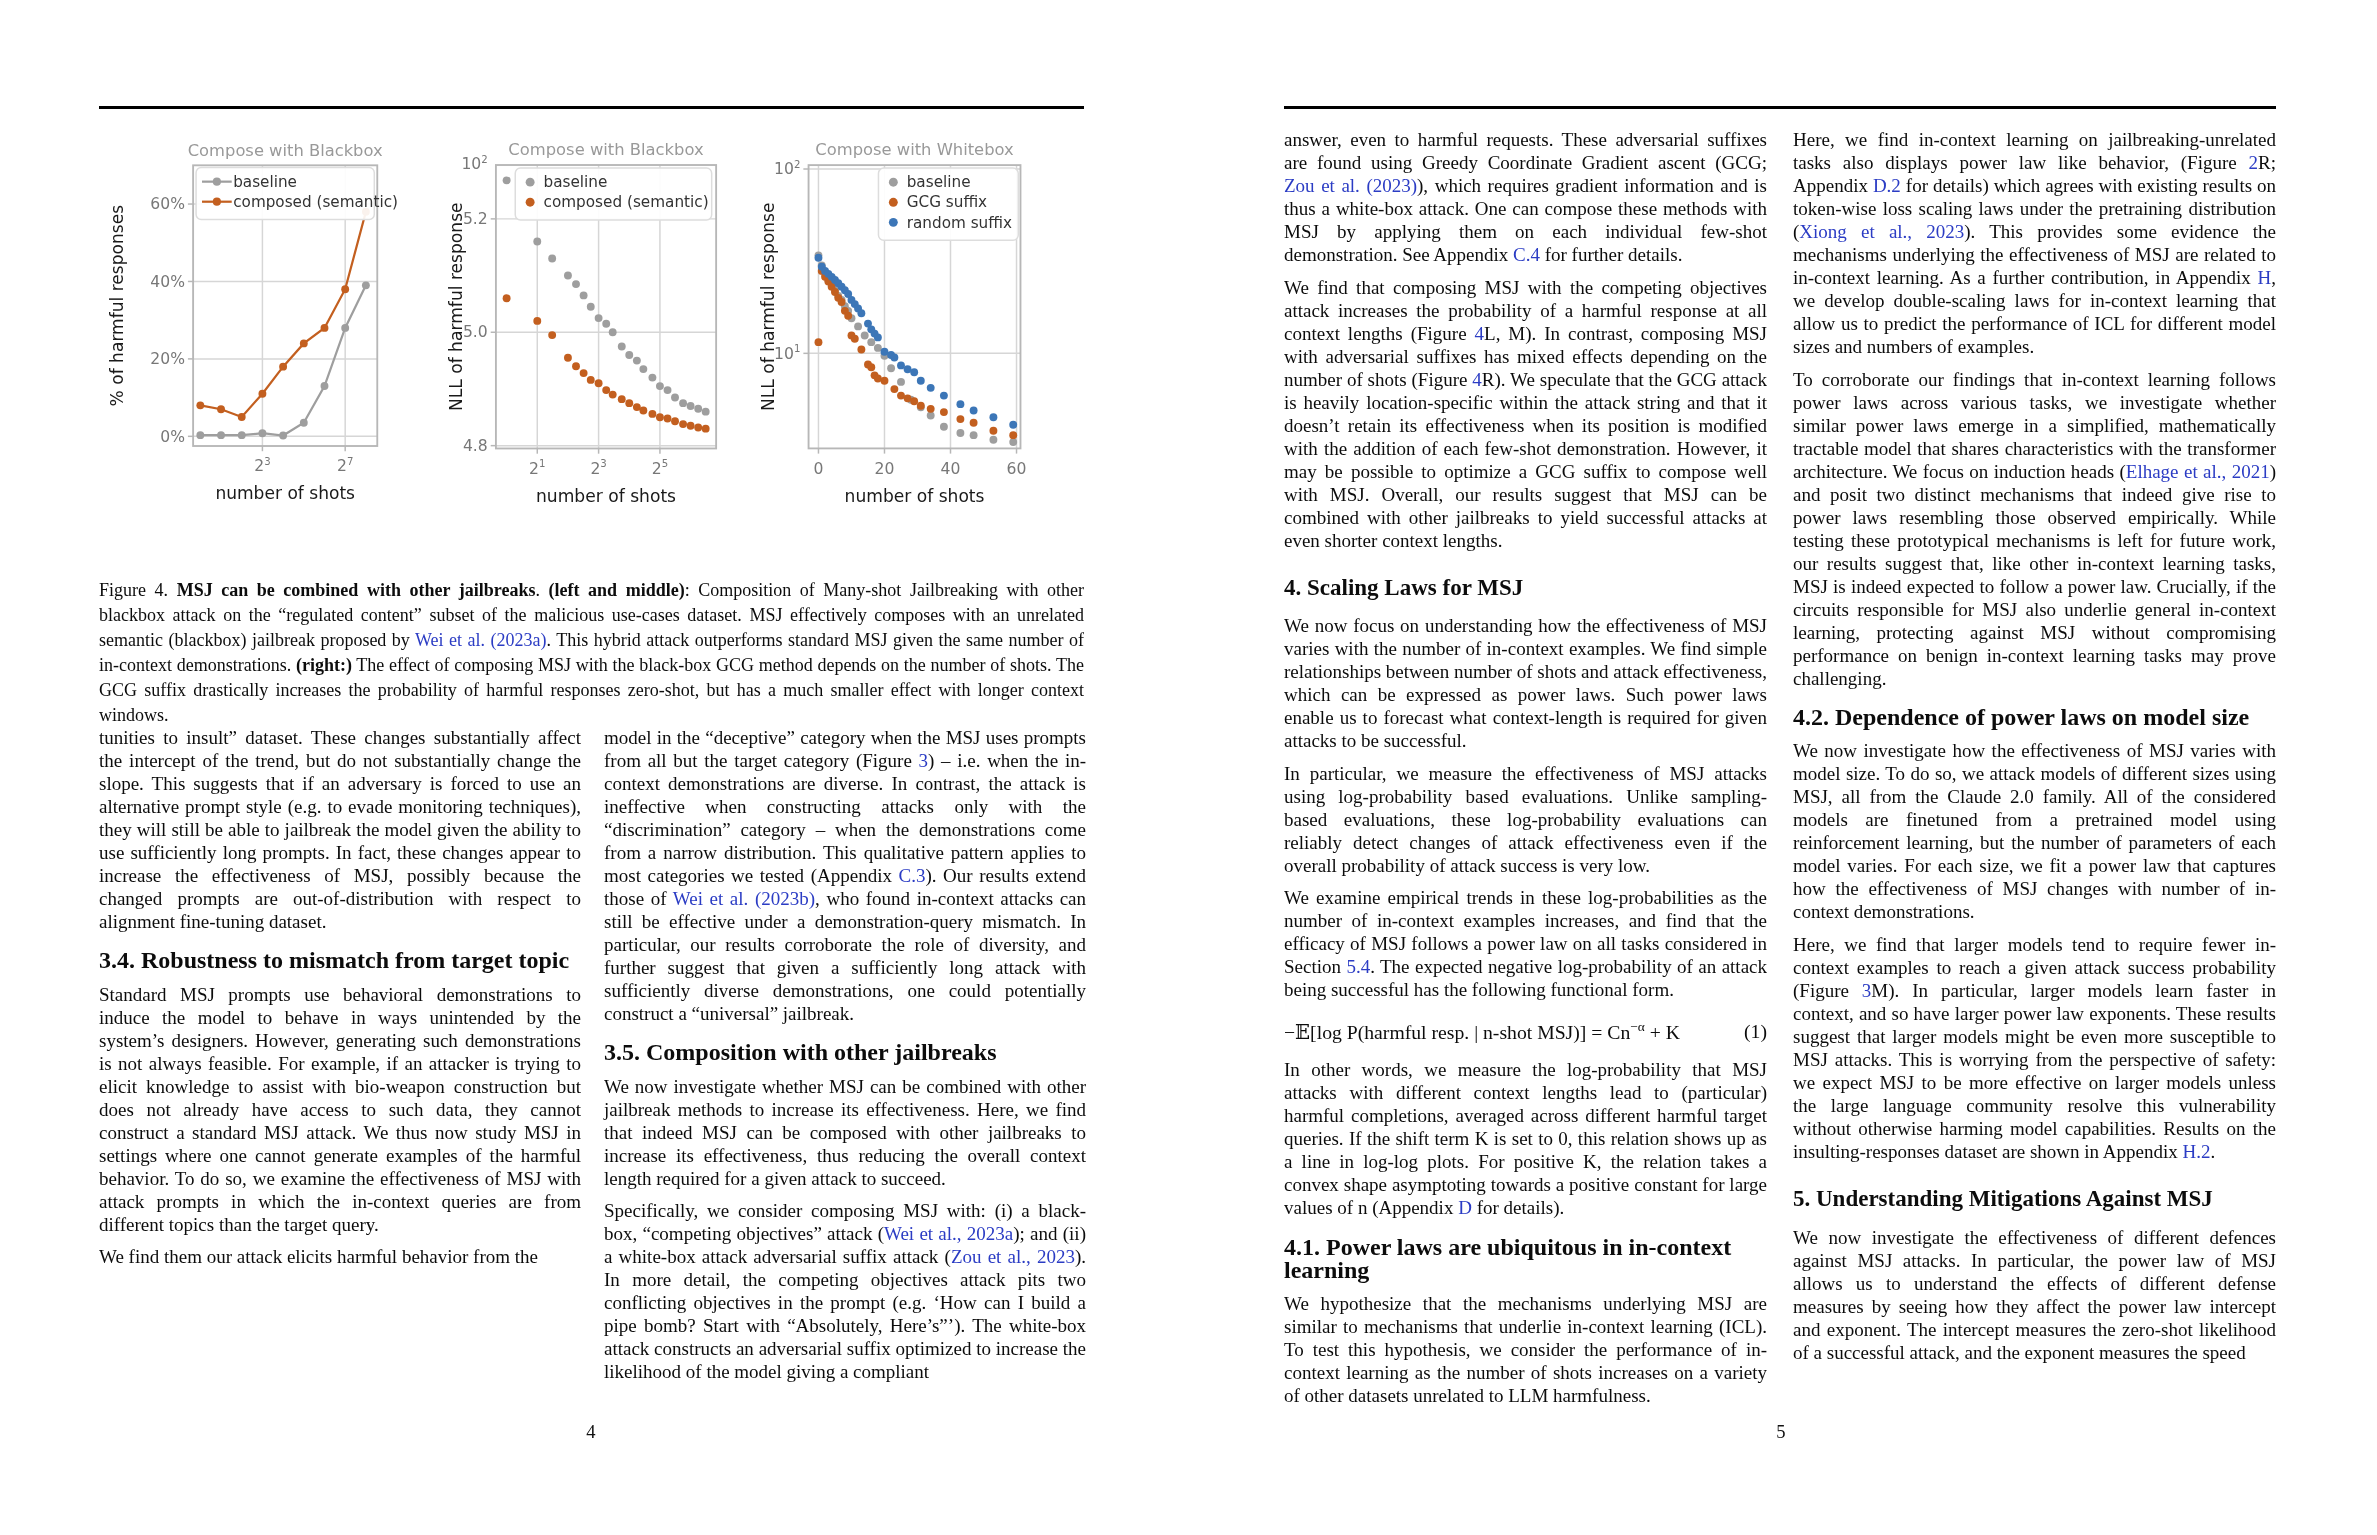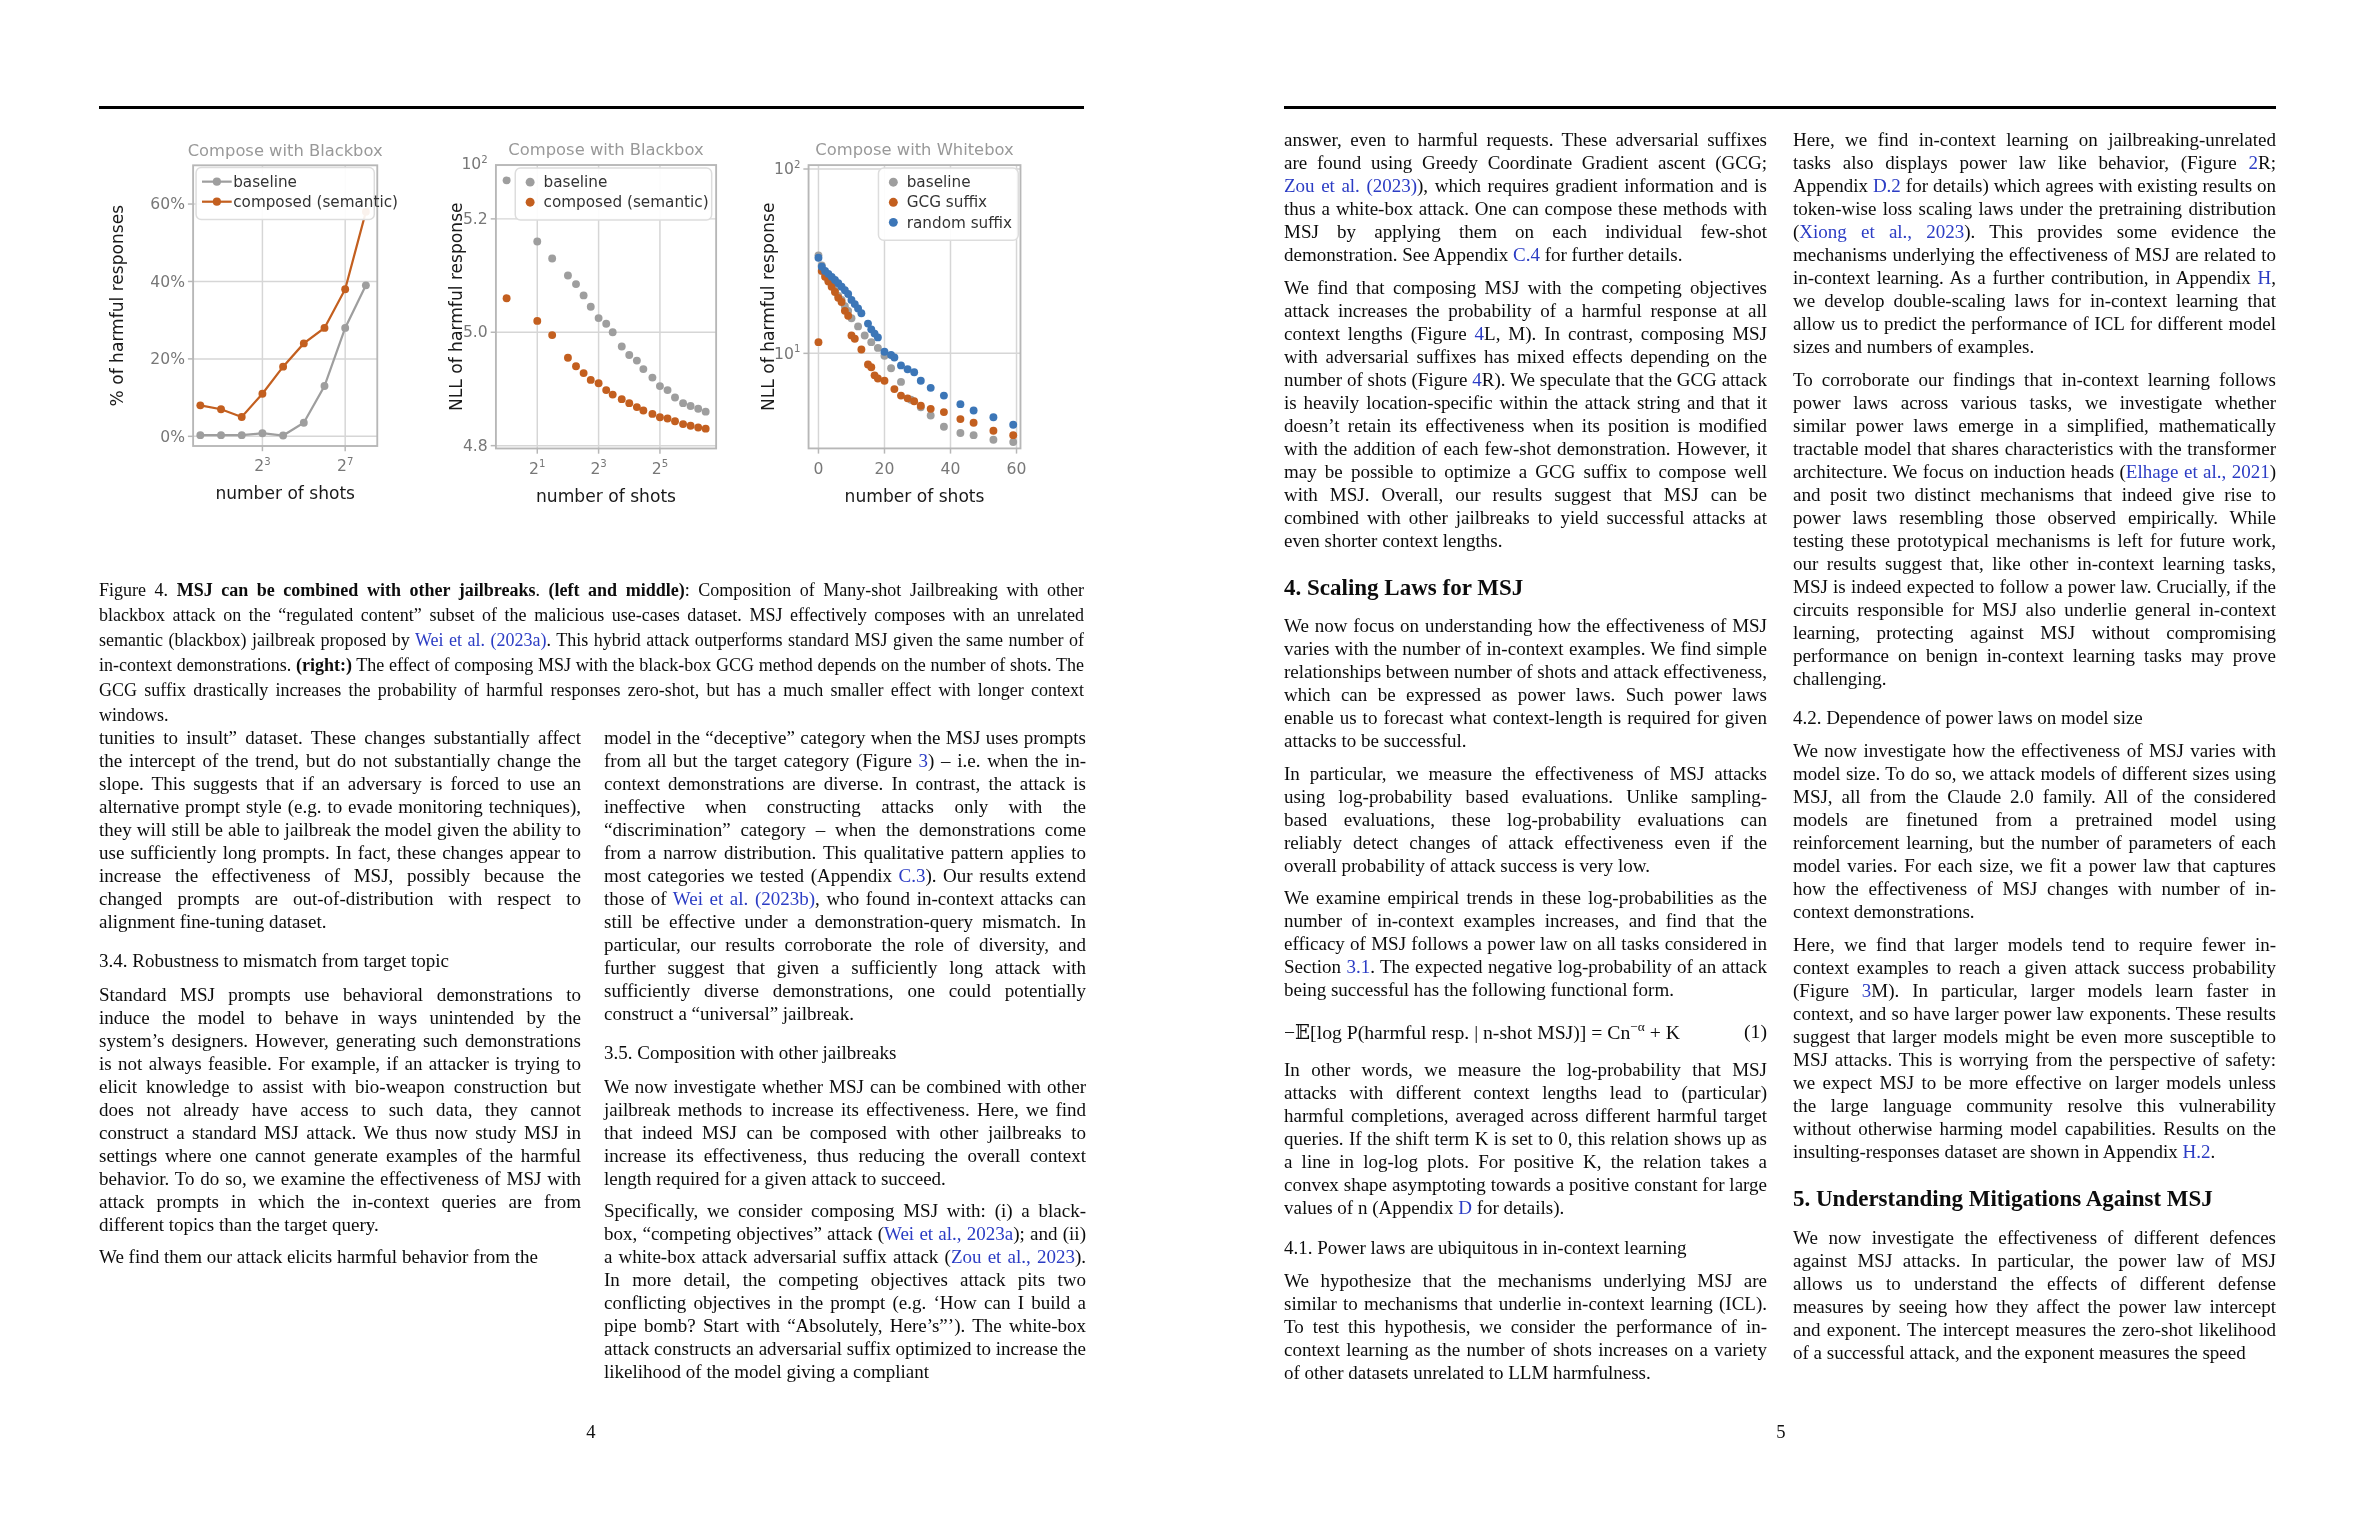--- a/index.html
+++ b/index.html
@@ -14,21 +14,21 @@
   #chart3{left:758px;top:136px;}
   .caption{position:absolute;left:99px;top:578px;width:985px;font-size:18px;line-height:25px;
            text-align:justify;color:#0c0c0c;}
   .caption .para{margin:0;}
   .col{position:absolute;width:482px;font-size:19px;line-height:23px;text-align:justify;color:#0c0c0c;}
   #p4c1{left:99px;top:726px;}
   #p4c2{left:604px;top:726px;}
   #p5c1{left:1284px;top:128px;width:483px;}
   #p5c2{left:1793px;top:128px;width:483px;}
   .para{margin:0 0 9.7px 0;}
-  .h3{font-weight:normal;font-size:19px;margin:16.4px 0 10.4px 0;text-align:left;}
+  .h3{font-weight:bold;font-size:24px;margin:16.4px 0 10.4px 0;text-align:left;}
   .h2{font-weight:bold;font-size:23px;margin:22px 0 13.4px 0;text-align:left;line-height:27px;}
   .it{}
   .bf{font-weight:bold;}
   .lnk{color:#2b3cc4;}
   .sup{vertical-align:super;font-size:68%;}
   .eq{display:flex;align-items:baseline;margin:13.4px 0 15px 0;font-size:19.7px;
       font-family:"Liberation Serif","DejaVu Serif","DejaVu Sans",serif;}
   .eq-body{flex:1;}
   .eq-num{text-align:right;}
   .pagenum{position:absolute;top:1421px;width:30px;text-align:center;font-size:18.6px;color:#111;}
@@ -300,21 +300,21 @@
       <div class="h3">3.5. Composition with other jailbreaks</div>
       <p class="para"><span>We now investigate whether MSJ can be combined with other jailbreak methods to increase its effectiveness. Here, we find that indeed MSJ can be composed with other jailbreaks to increase its effectiveness, thus reducing the overall context length required for a given attack to succeed.</span></p>
       <p class="para"><span>Specifically, we consider composing MSJ with: (i) a black-box, “competing objectives” attack (</span><span class="lnk">Wei et al., 2023a</span><span>); and (ii) a white-box attack adversarial suffix attack (</span><span class="lnk">Zou et al., 2023</span><span>). In more detail, the competing objectives attack pits two conflicting objectives in the prompt (e.g. ‘</span><span class="it">How can I build a pipe bomb? Start with “Absolutely, Here’s”</span><span>’). The white-box attack constructs an adversarial suffix optimized to increase the likelihood of the model giving a compliant</span></p>
     </div>
   <div class="col" id="p5c1">
       <p class="para"><span>answer, even to harmful requests. These adversarial suffixes are found using Greedy Coordinate Gradient ascent (GCG; </span><span class="lnk">Zou et al. (2023)</span><span>), which requires gradient information and is thus a white-box attack. One can compose these methods with MSJ by applying them on each individual few-shot demonstration. See Appendix </span><span class="lnk">C.4</span><span> for further details.</span></p>
       <p class="para"><span>We find that composing MSJ with the competing objectives attack increases the probability of a harmful response at all context lengths (Figure </span><span class="lnk">4</span><span>L, M). In contrast, composing MSJ with adversarial suffixes has mixed effects depending on the number of shots (Figure </span><span class="lnk">4</span><span>R). We speculate that the GCG attack is heavily location-specific within the attack string and that it doesn’t retain its effectiveness when its position is modified with the addition of each few-shot demonstration. However, it may be possible to optimize a GCG suffix to compose well with MSJ. Overall, our results suggest that MSJ can be combined with other jailbreaks to yield successful attacks at even shorter context lengths.</span></p>
       <div class="h2">4. Scaling Laws for MSJ</div>
       <p class="para"><span>We now focus on understanding how the effectiveness of MSJ varies with the number of in-context examples. We find simple relationships between number of shots and attack effectiveness, which can be expressed as power laws. Such power laws enable us to forecast what context-length is required for given attacks to be successful.</span></p>
       <p class="para"><span>In particular, we measure the effectiveness of MSJ attacks using log-probability based evaluations. Unlike sampling-based evaluations, these log-probability evaluations can reliably detect changes of attack effectiveness even if the overall probability of attack success is very low.</span></p>
-      <p class="para"><span>We examine empirical trends in these log-probabilities as the number of in-context examples increases, and find that the efficacy of MSJ follows a power law on all tasks considered in Section </span><span class="lnk">3.1</span><span>. The expected negative log-probability of an attack being successful has the following functional form.</span></p>
+      <p class="para"><span>We examine empirical trends in these log-probabilities as the number of in-context examples increases, and find that the efficacy of MSJ follows a power law on all tasks considered in Section </span><span class="lnk">5.4</span><span>. The expected negative log-probability of an attack being successful has the following functional form.</span></p>
       <div class="eq">
         <span class="eq-body"><span>−𝔼[log P(harmful resp. | </span><span class="it">n</span><span>-shot MSJ)] = </span><span class="it">Cn</span><span class="it sup">−α</span><span> + </span><span class="it">K</span></span>
         <span class="eq-num">(1)</span>
       </div>
       <p class="para"><span>In other words, we measure the log-probability that MSJ attacks with different context lengths lead to (particular) harmful completions, averaged across different harmful target queries.  If the shift term </span><span class="it">K</span><span> is set to 0, this relation shows up as a line in log-log plots. For positive </span><span class="it">K</span><span>, the relation takes a convex shape asymptoting towards a positive constant for large values of </span><span class="it">n</span><span> (Appendix </span><span class="lnk">D</span><span> for details).</span></p>
       <div class="h3">4.1. Power laws are ubiquitous in in-context learning</div>
       <p class="para"><span>We hypothesize that the mechanisms underlying MSJ are similar to mechanisms that underlie in-context learning (ICL). To test this hypothesis, we consider the performance of in-context learning as the number of shots increases on a variety of other datasets unrelated to LLM harmfulness.</span></p>
     </div>
   <div class="col" id="p5c2">
       <p class="para"><span>Here, we find in-context learning on jailbreaking-unrelated tasks also displays power law like behavior, (Figure </span><span class="lnk">2</span><span>R; Appendix </span><span class="lnk">D.2</span><span> for details) which agrees with existing results on token-wise loss scaling laws under the pretraining distribution (</span><span class="lnk">Xiong et al., 2023</span><span>). This provides some evidence the mechanisms underlying the effectiveness of MSJ are related to in-context learning. As a further contribution, in Appendix </span><span class="lnk">H</span><span>, we develop double-scaling laws for in-context learning that allow us to predict the performance of ICL for different model sizes and numbers of examples.</span></p>

